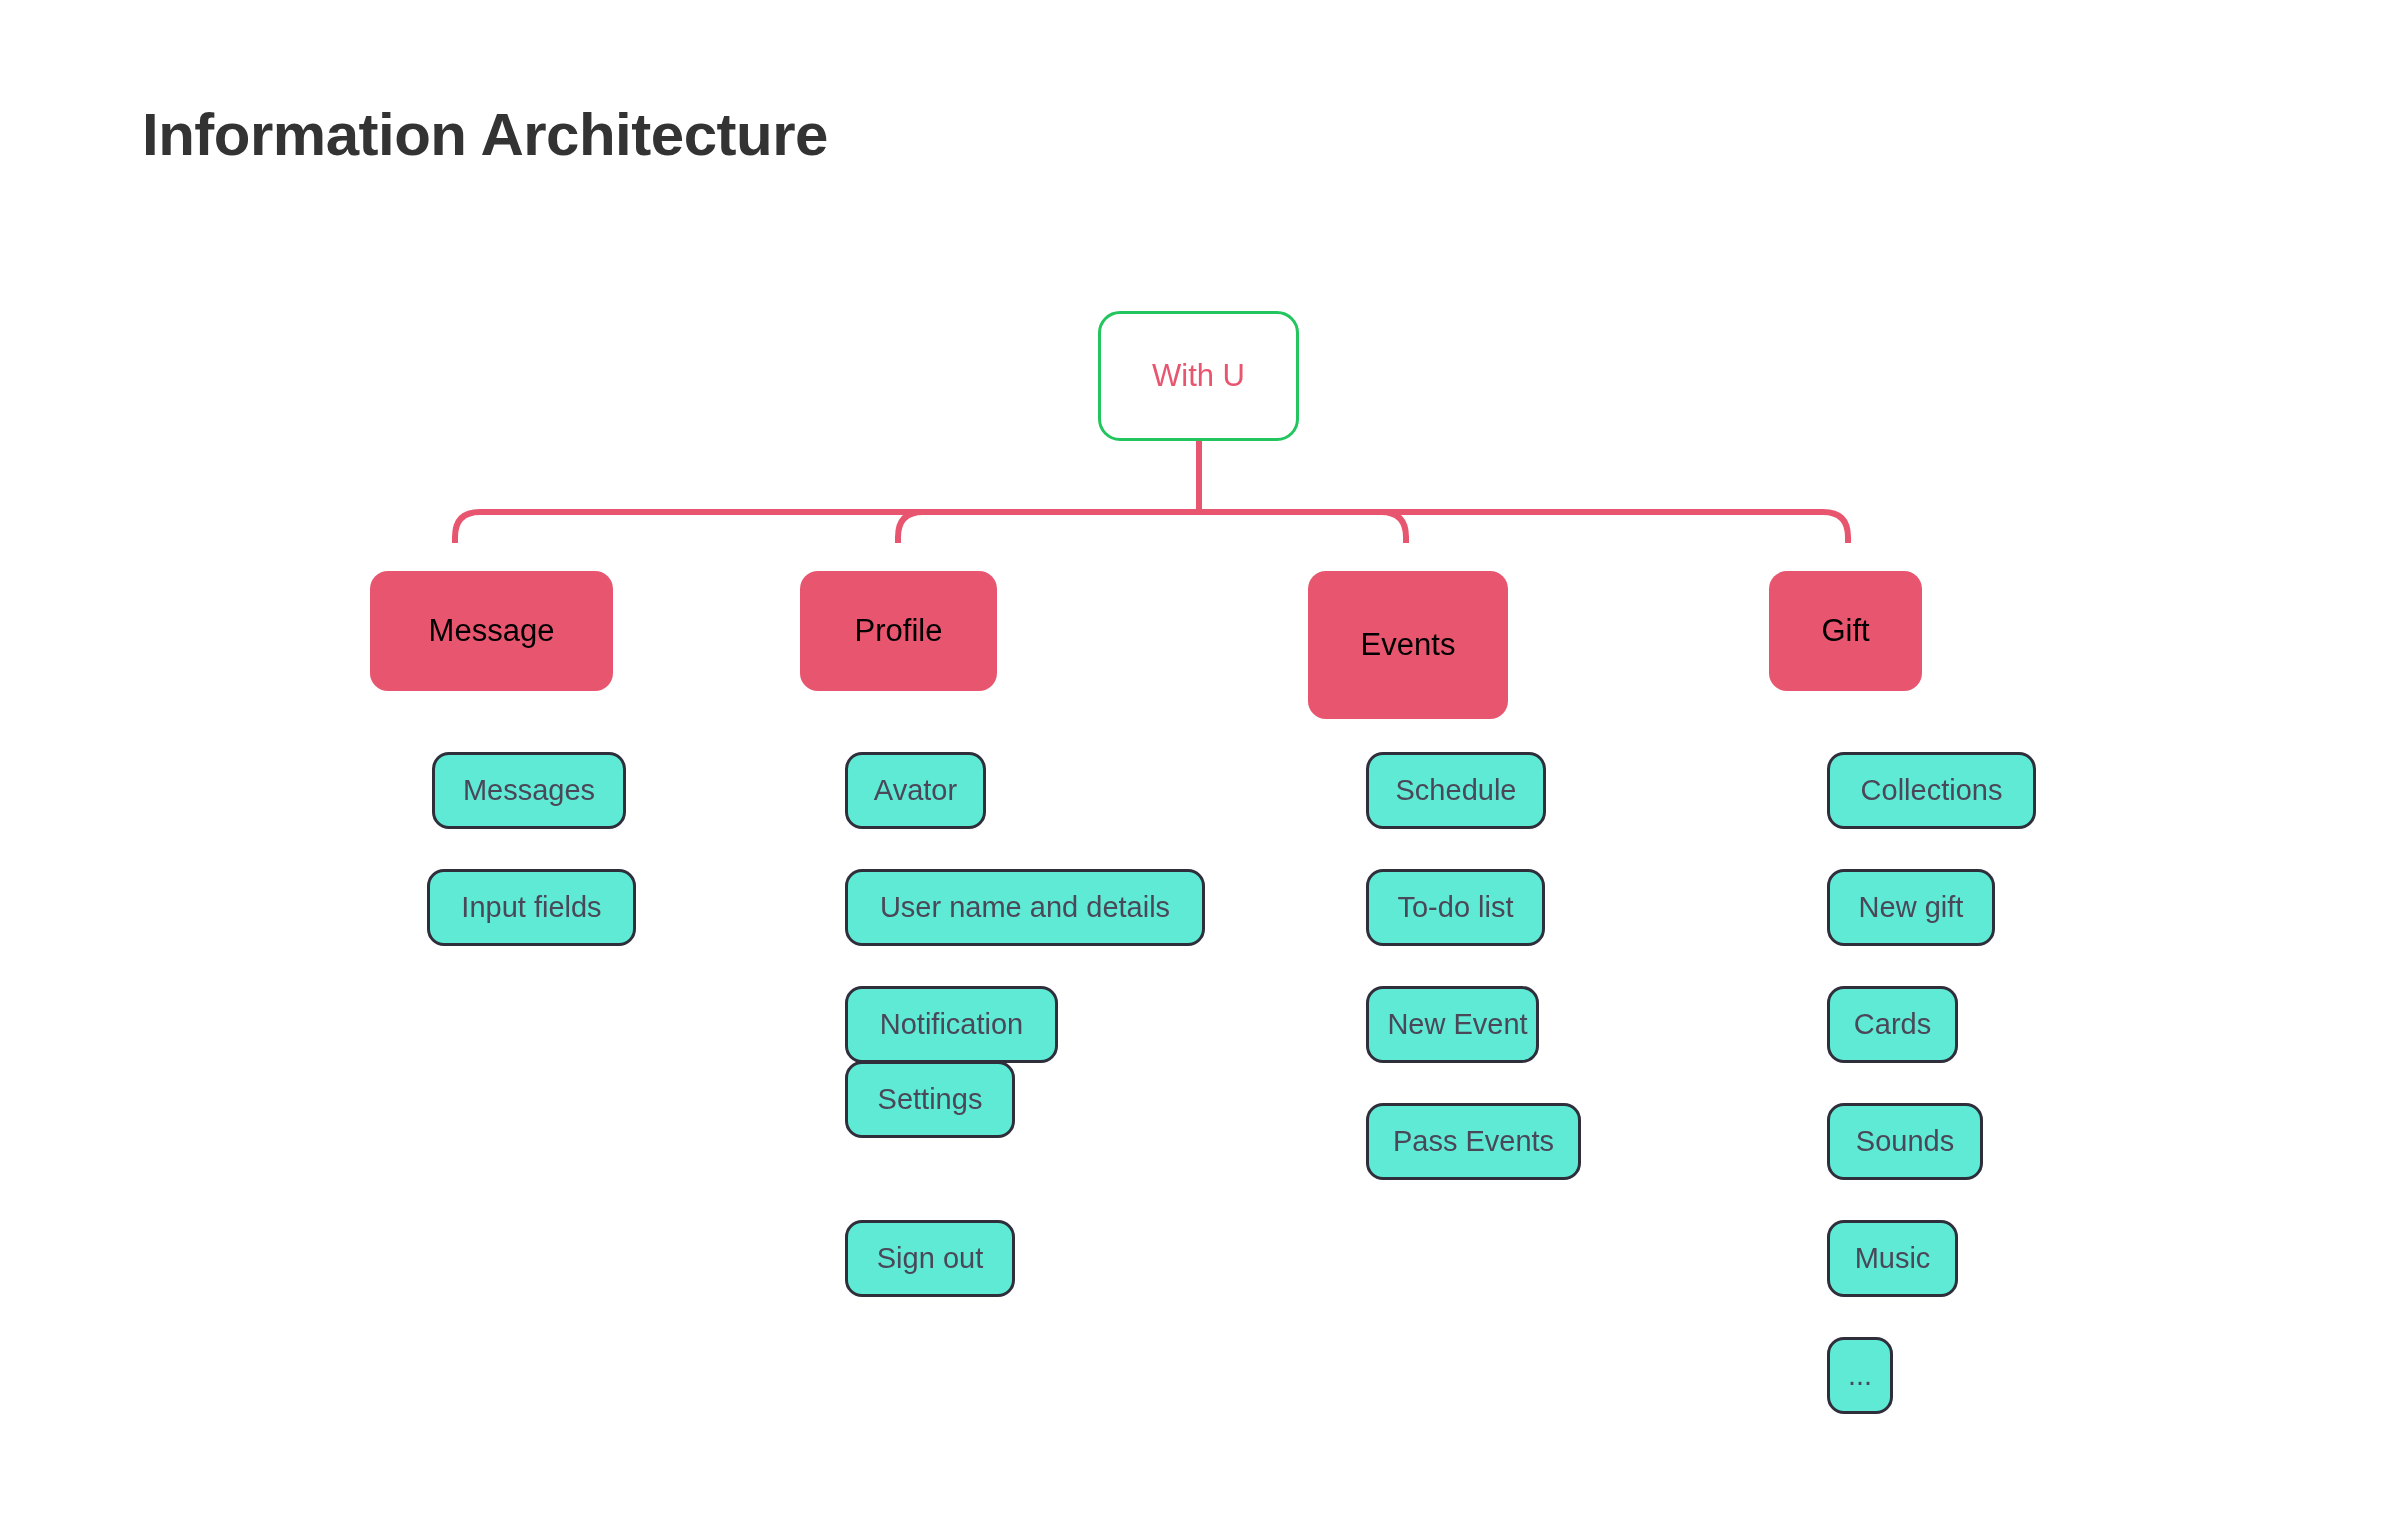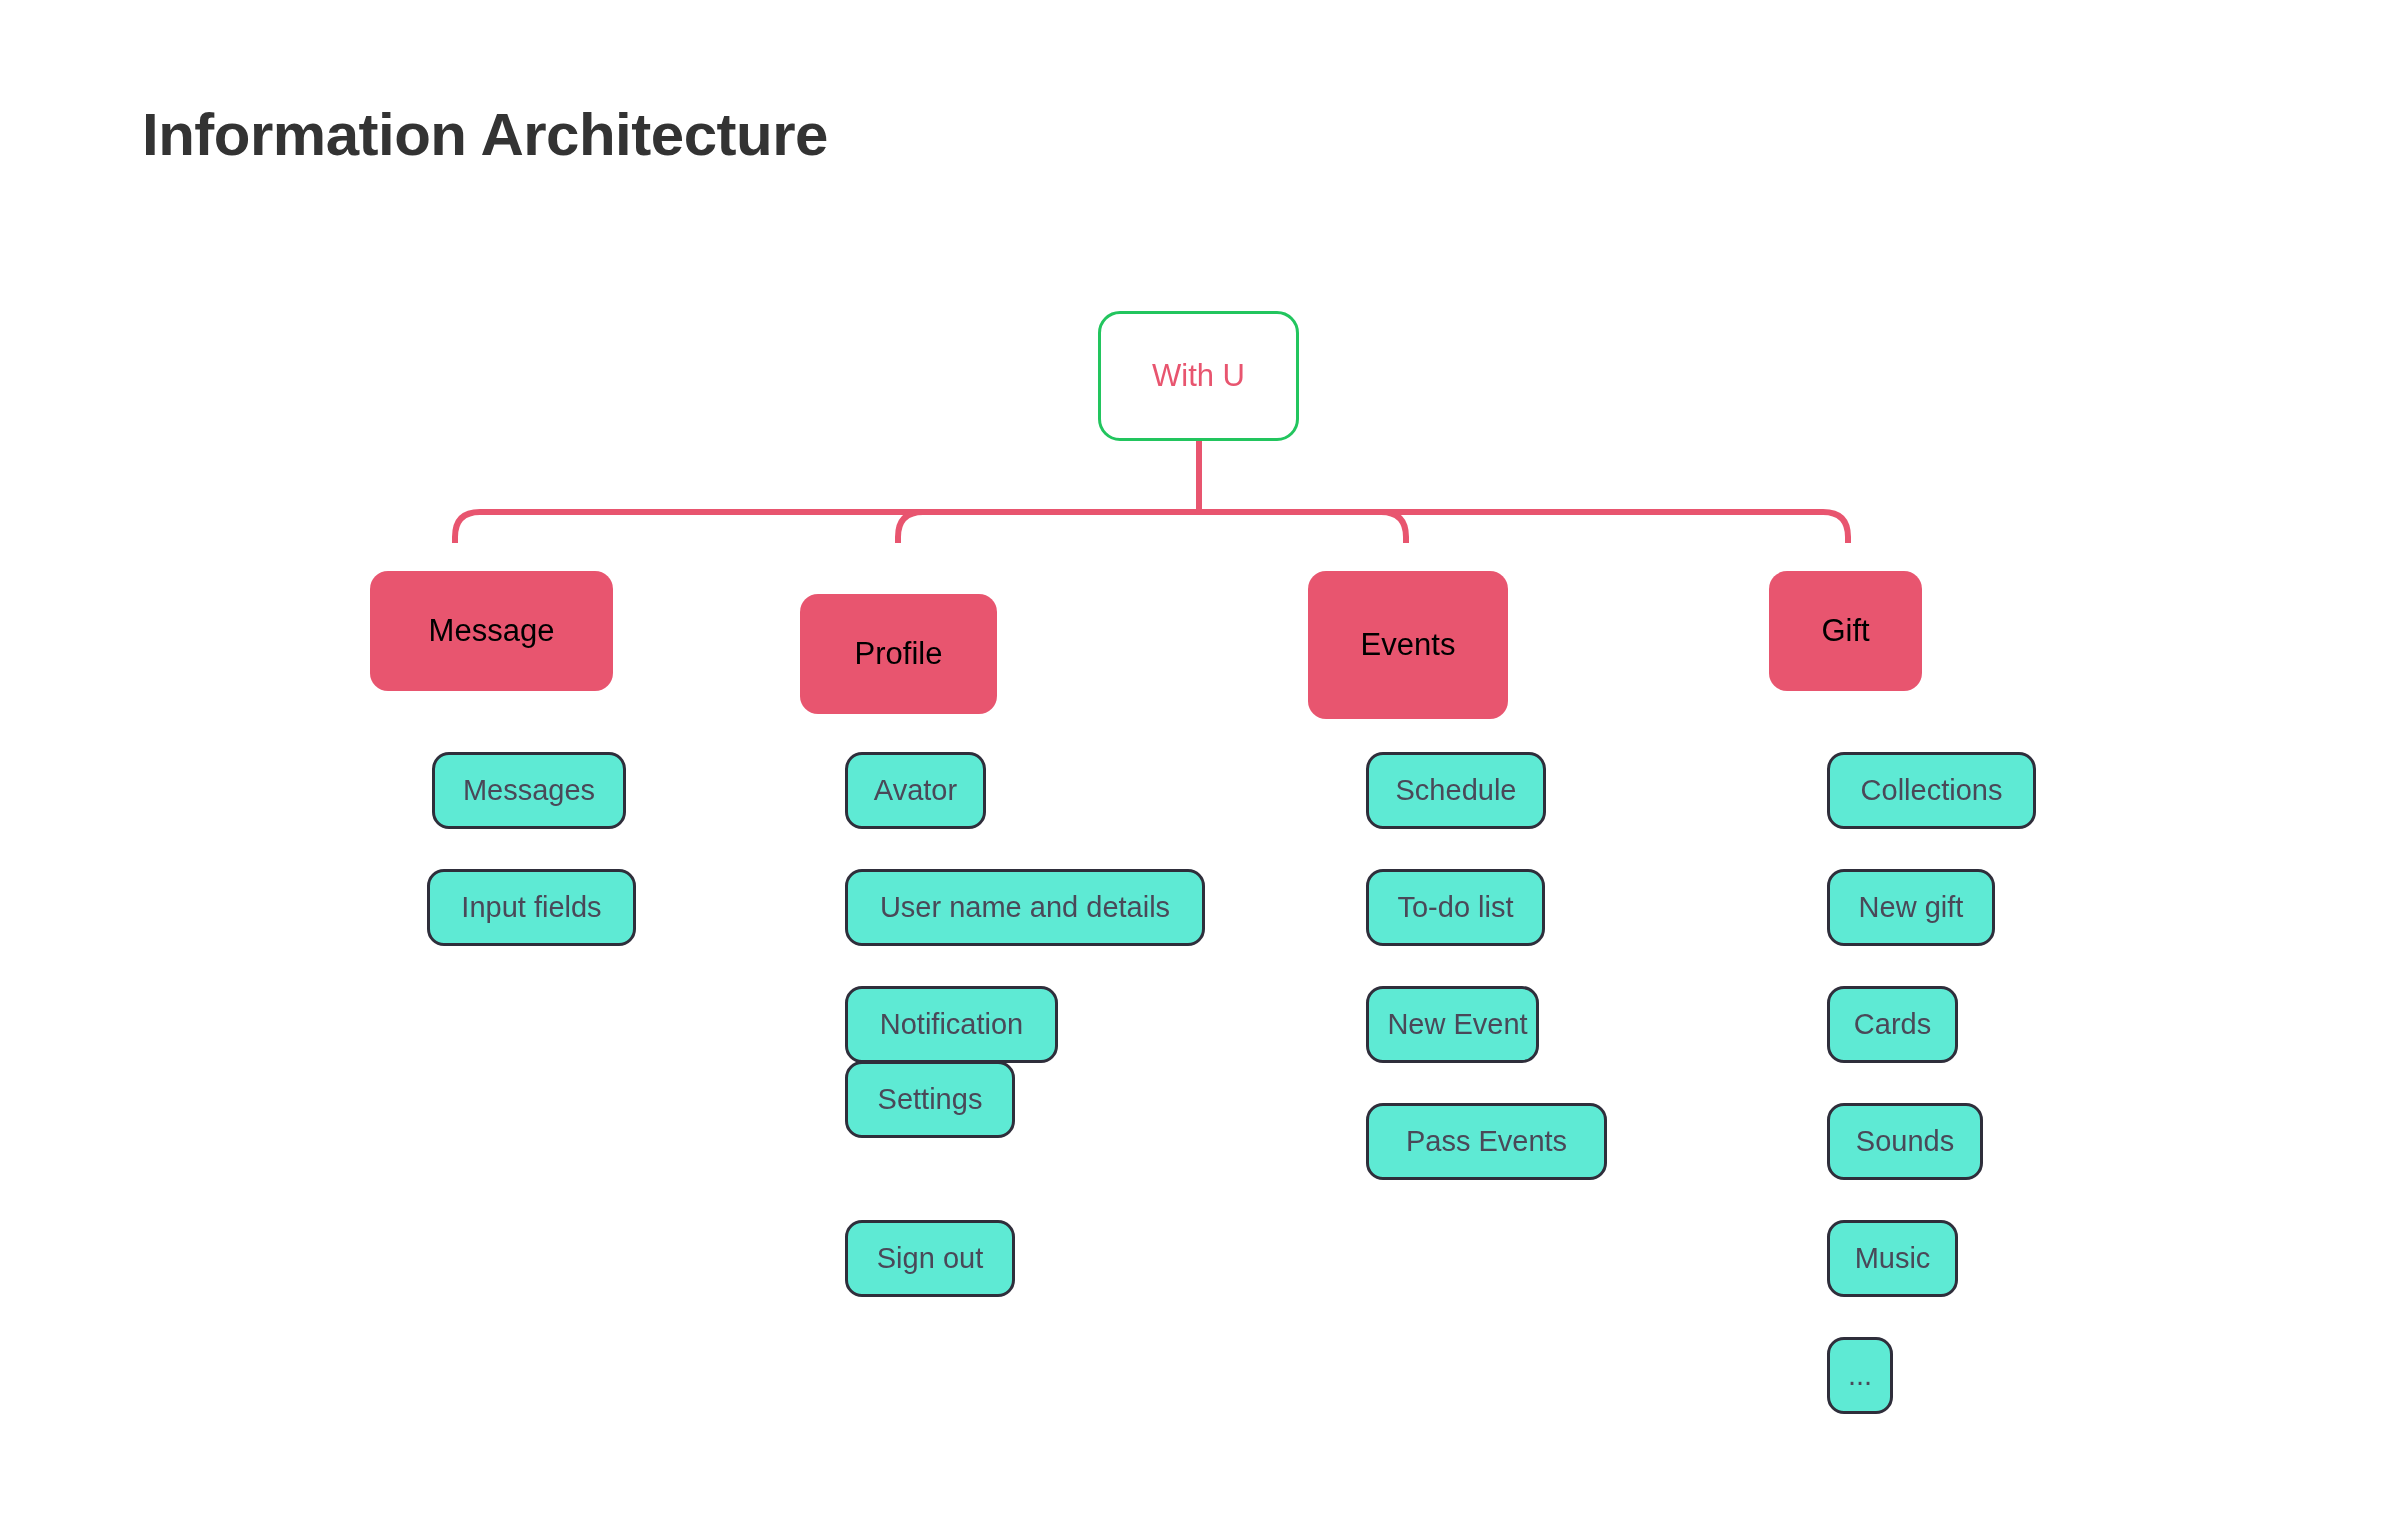--- a/index.html
+++ b/index.html
@@ -111,21 +111,21 @@
   </div>
 
   <div class="node node-leaf" style="left:432px; top:752px; width:194px; height:77px;">
     <span>Messages</span>
   </div>
 
   <div class="node node-leaf" style="left:427px; top:869px; width:209px; height:77px;">
     <span>Input fields</span>
   </div>
 
-  <div class="node node-section" style="left:800px; top:594px; width:197px; height:120px;">
+  <div class="node node-section" style="left:800px; top:571px; width:197px; height:120px;">
     <span>Profile</span>
   </div>
 
   <div class="node node-leaf" style="left:845px; top:752px; width:141px; height:77px;">
     <span>Avator</span>
   </div>
 
   <div class="node node-leaf" style="left:845px; top:869px; width:360px; height:77px;">
     <span>User name and details</span>
   </div>
@@ -151,21 +151,21 @@
   </div>
 
   <div class="node node-leaf" style="left:1366px; top:869px; width:179px; height:77px;">
     <span>To-do list</span>
   </div>
 
   <div class="node node-leaf" style="left:1366px; top:986px; width:173px; height:77px;padding-left:10px;">
     <span>New Event</span>
   </div>
 
-  <div class="node node-leaf" style="left:1366px; top:1103px; width:241px; height:77px;">
+  <div class="node node-leaf" style="left:1366px; top:1103px; width:215px; height:77px;">
     <span>Pass Events</span>
   </div>
 
   <div class="node node-leaf" style="left:1827px; top:752px; width:209px; height:77px;">
     <span>Collections</span>
   </div>
 
   <div class="node node-section" style="left:1769px; top:571px; width:153px; height:120px;">
     <span>Gift</span>
   </div>

